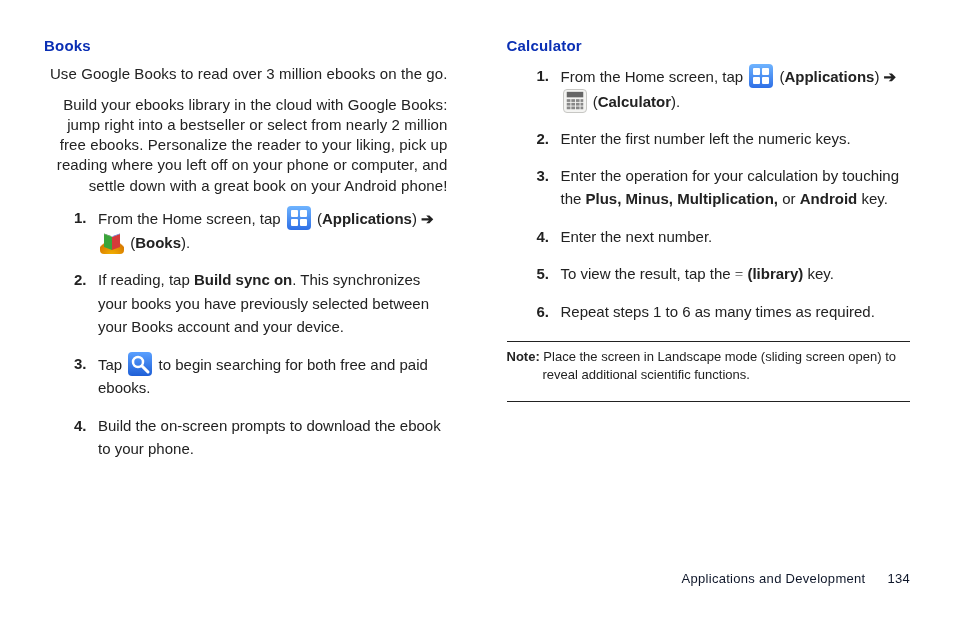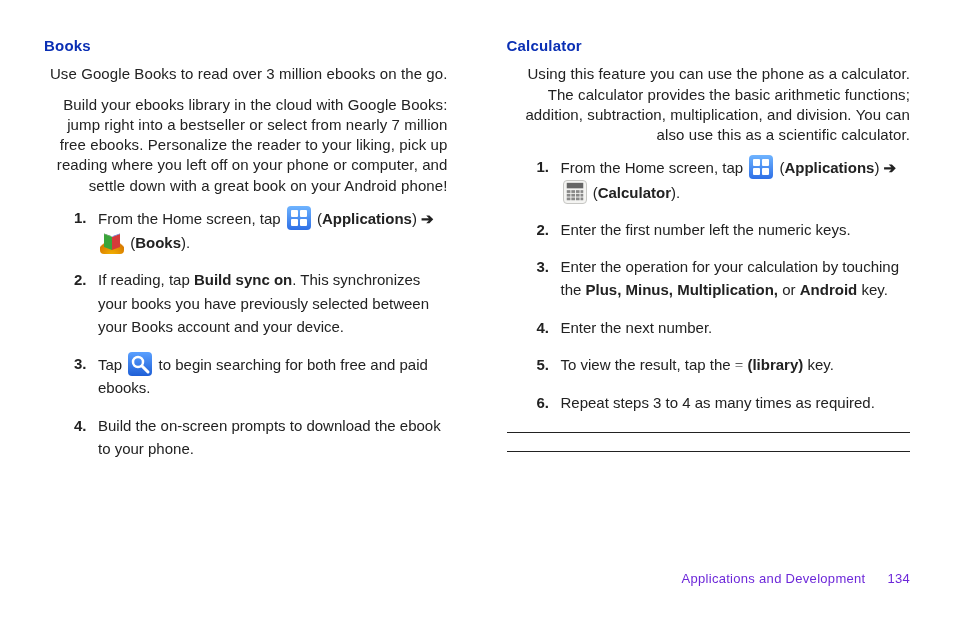--- a/index.html
+++ b/index.html
@@ -18,33 +18,33 @@
 .icon.books{width:24px;height:24px;background:radial-gradient(circle at 50% 110%,#f5b800 0%,#d97b00 50%,transparent 55%);position:relative;}
 .icon.books svg{width:24px;height:24px;display:block;}
 .icon.search{background:linear-gradient(#5aa0ff,#1f5fd6);}
 .icon.search svg{width:24px;height:24px;display:block;}
 .icon.calc{background:#f4f4f2;border:1px solid #c7c7c4;box-sizing:border-box;}
 .icon.calc svg{width:22px;height:22px;display:block;}
 .arrow{font-weight:700;}
 hr.sep{border:none;border-top:1.5px solid #222;margin:18px 0 6px 0;}
 .note{font-size:13px;color:#222;padding-left:36px;text-indent:-36px;line-height:1.35;font-stretch:semi-condensed;}
 .note b{font-weight:700;}
-.footer{position:absolute;bottom:48px;right:44px;font-size:13px;color:#6d28d9;font-stretch:semi-condensed;letter-spacing:.3px;}
+.footer{position:absolute;bottom:48px;right:44px;font-size:13px;color:#0f172a;font-stretch:semi-condensed;letter-spacing:.3px;}
 .footer .pg{margin-left:18px;}
 .mathop{font-family:serif;}
 </style>
 </head>
 <body>
 
 <div class="page">
 
   <div class="col">
     <h3>Books</h3>
     <p class="body">Use Google Books to read over 3 million ebooks on the go.</p>
-    <p class="body">Build your ebooks library in the cloud with Google Books: jump right into a bestseller or select from nearly 7 million free ebooks. Personalize the reader to your liking, pick up reading where you left off on your phone or computer, and settle down with a great book on your Android phone!</p>
+    <p class="body">Build your ebooks library in the cloud with Google Books: jump right into a bestseller or select from nearly 2 million free ebooks. Personalize the reader to your liking, pick up reading where you left off on your phone or computer, and settle down with a great book on your Android phone!</p>
     <ol class="steps">
       <li>
         <span>From the Home screen, tap </span>
         <span class="icon apps">
           <svg viewBox="0 0 24 24">
               <g fill="#fff">
                 <rect x="4" y="4" width="7" height="7" rx="1"></rect>
                 <rect x="13" y="4" width="7" height="7" rx="1"></rect>
                 <rect x="4" y="13" width="7" height="7" rx="1"></rect>
                 <rect x="13" y="13" width="7" height="7" rx="1"></rect>
@@ -75,21 +75,20 @@
             </svg>
         </span>
         <span> to begin searching for both free and paid ebooks.</span>
       </li>
       <li>Build the on-screen prompts to download the ebook to your phone.</li>
     </ol>
   </div>
 
   <div class="col">
     <h3>Calculator</h3>
-    <p class="body">Using this feature you can use the phone as a calculator. The calculator provides the basic arithmetic functions; addition, subtraction, multiplication, and division. You can also use this as a scientific calculator.</p>
     <ol class="steps">
       <li>
         <span>From the Home screen, tap </span>
         <span class="icon apps">
           <svg viewBox="0 0 24 24">
               <g fill="#fff">
                 <rect x="4" y="4" width="7" height="7" rx="1"></rect>
                 <rect x="13" y="4" width="7" height="7" rx="1"></rect>
                 <rect x="4" y="13" width="7" height="7" rx="1"></rect>
                 <rect x="13" y="13" width="7" height="7" rx="1"></rect>
@@ -120,24 +119,27 @@
         <span>(</span><b>Calculator</b><span>)</span>.
       </li>
       <li>Enter the first number left the numeric keys.</li>
       <li>
         <span>Enter the operation for your calculation by touching the </span><b>Plus, Minus, Multiplication,</b><span> or </span><b>Android</b><span> key.</span>
       </li>
       <li>Enter the next number.</li>
       <li>
         <span>To view the result, tap the </span><span class="mathop">=</span><b> (library)</b><span> key.</span>
       </li>
-      <li>Repeat steps 3 to 4 as many times as required.</li>
+      <li>Repeat steps 1 to 6 as many times as required.</li>
     </ol>
 
     <hr class="sep">
+    <div class="note">
+      <b>Note: </b><span>Place the screen in Landscape mode (sliding screen open) to reveal additional scientific functions.</span>
+    </div>
     <hr class="sep">
   </div>
 </div>
 
 <div class="footer">
   <span>Applications and Development</span>
   <span class="pg">134</span>
 </div>
 
 </body></html>

